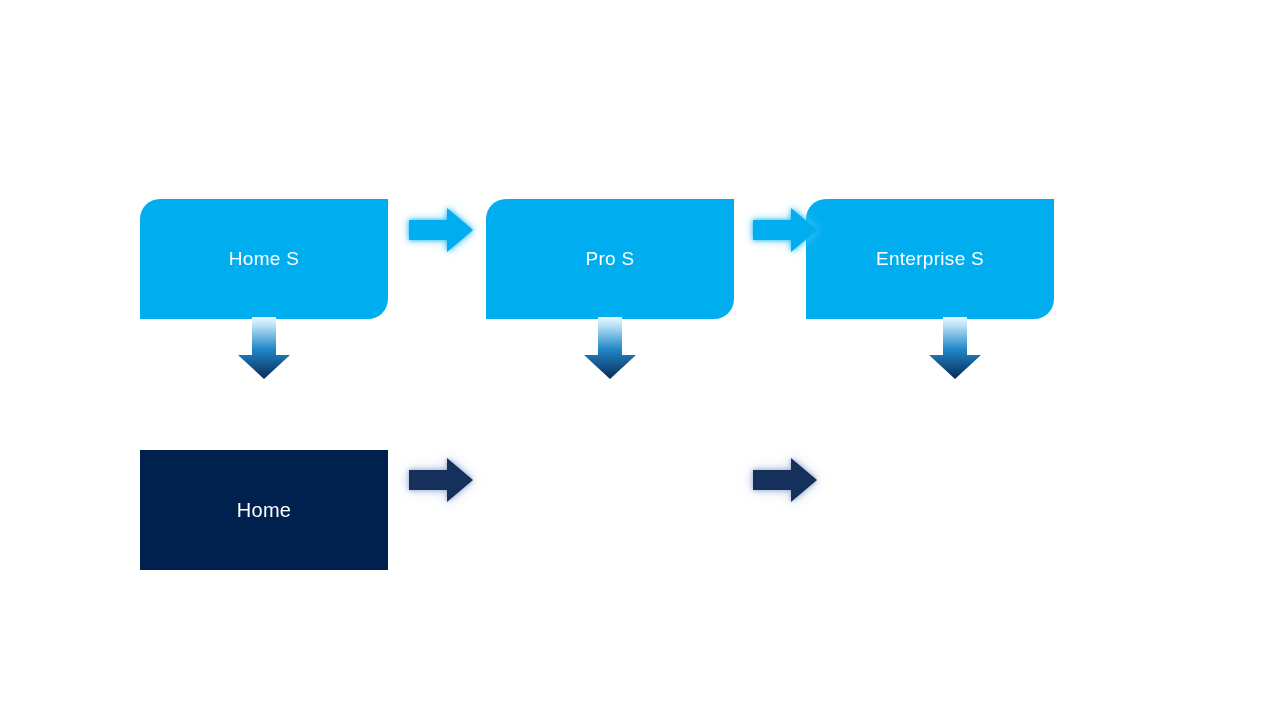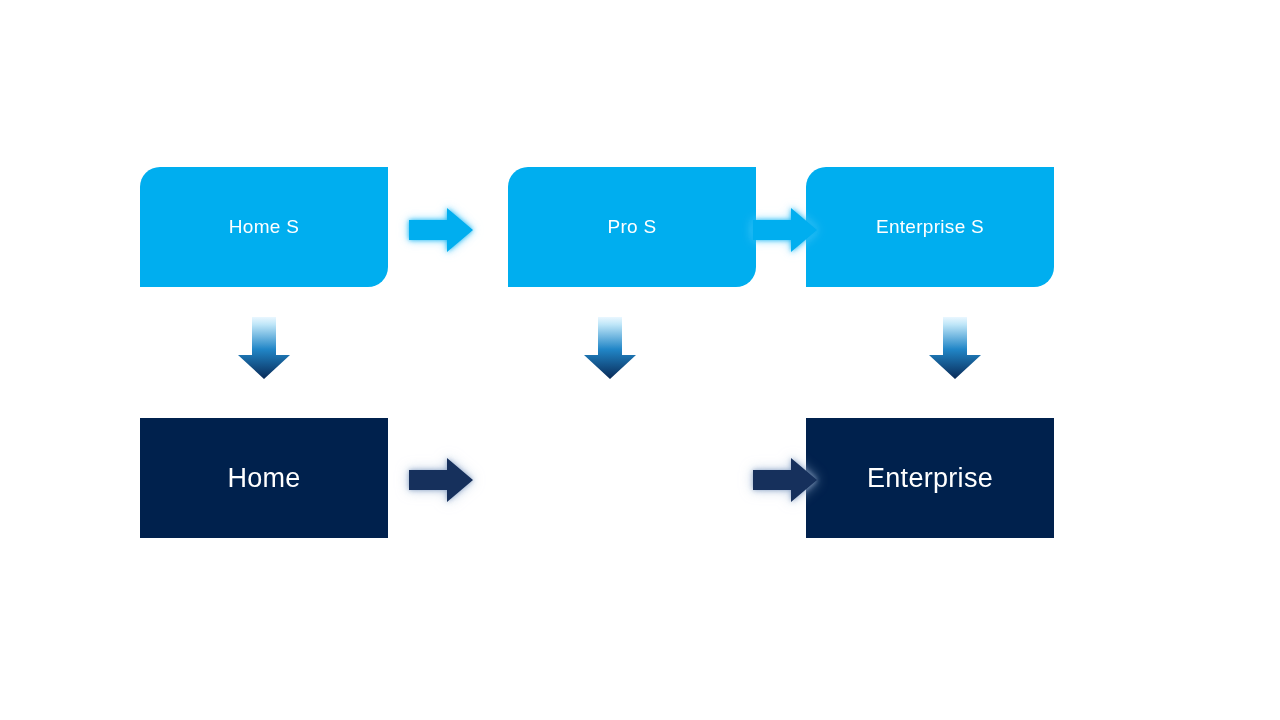--- a/index.html
+++ b/index.html
@@ -17,39 +17,40 @@
   }
   .node {
     position: absolute;
     width: 248px;
     height: 120px;
     display: flex;
     align-items: center;
     justify-content: center;
     color: #ffffff;
     text-align: center;
+    margin-top: 32px;
   }
   .node.light {
     background: #00AEEF;
     border-radius: 20px 0 20px 0;
     font-size: 19px;
     font-weight: 400;
     letter-spacing: 0.3px;
   }
   .node.dark {
     background: #00214D;
     border-radius: 0;
-    font-size: 27px;
+    font-size: 20px;
     font-weight: 400;
     letter-spacing: 0.3px;
   }
   .row-top    { top: 167px; }
   .row-bottom { top: 418px; }
   .col-1 { left: 140px; }
-  .col-2 { left: 508px; }
+  .col-2 { left: 486px; }
   .col-3 { left: 806px; }
 
   .arrow { position: absolute; }
 
   .arrow-right-light {
     filter: drop-shadow(0 0 2.5px rgba(0,174,239,0.85)) drop-shadow(0 0 5px rgba(120,215,255,0.65));
   }
   .arrow-right-dark {
     filter: drop-shadow(0 0 2.5px rgba(130,155,190,0.85)) drop-shadow(0 0 6px rgba(170,192,220,0.65));
   }
@@ -84,23 +85,20 @@
   <div class="node light row-top col-2">
     <span>Pro S</span>
   </div>
   <div class="node light row-top col-3">
     <span>Enterprise S</span>
   </div>
 
   <div class="node dark row-bottom col-1">
     <span>Home</span>
   </div>
-  <div class="node dark row-bottom col-3">
-    <span>Enterprise</span>
-  </div>
 
   <svg class="arrow arrow-right-light arrow-1 arrow-row-top" width="64" height="44" viewBox="0 0 64 44">
     <polygon points="0,12 38,12 38,0 64,22 38,44 38,32 0,32" fill="#00AEEF"></polygon>
   </svg>
   <svg class="arrow arrow-right-light arrow-2 arrow-row-top" width="64" height="44" viewBox="0 0 64 44">
     <polygon points="0,12 38,12 38,0 64,22 38,44 38,32 0,32" fill="#00AEEF"></polygon>
   </svg>
 
   <svg class="arrow arrow-right-dark arrow-1 arrow-row-bottom" width="64" height="44" viewBox="0 0 64 44">
     <polygon points="0,12 38,12 38,0 64,22 38,44 38,32 0,32" fill="#16305C"></polygon>

